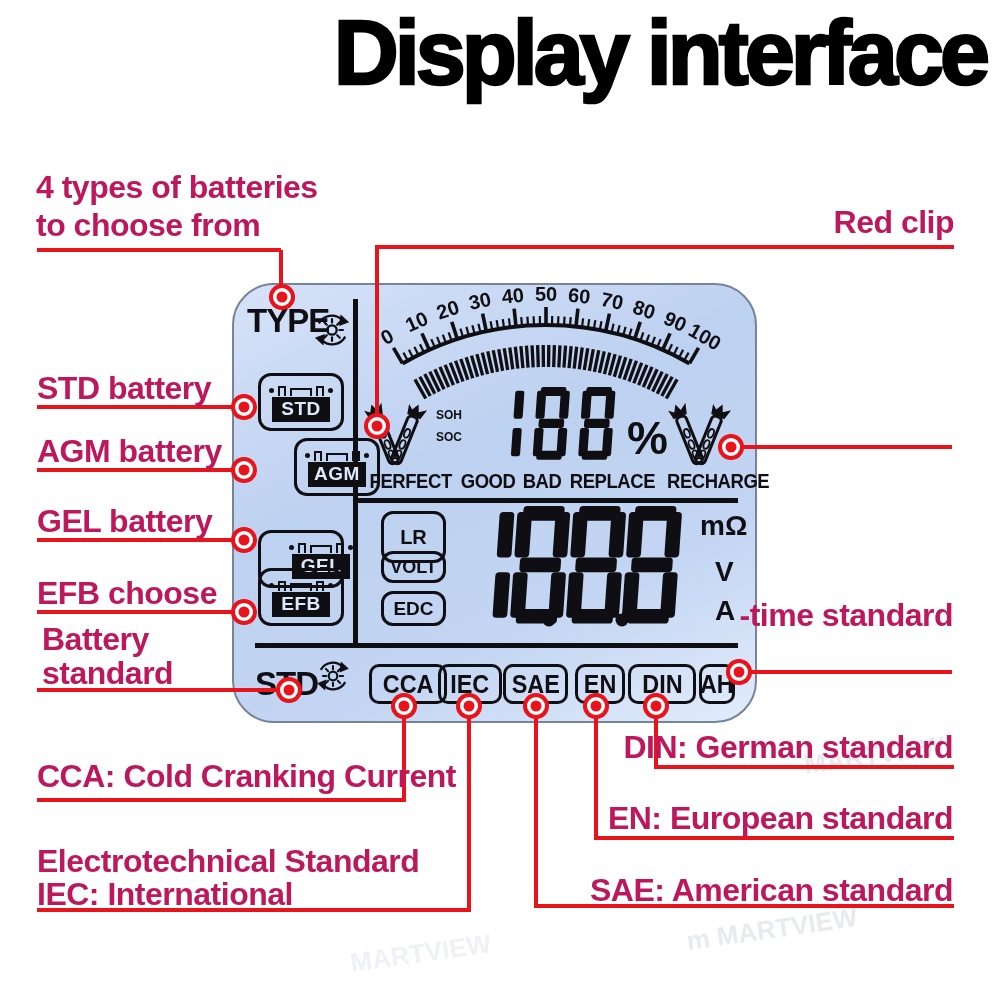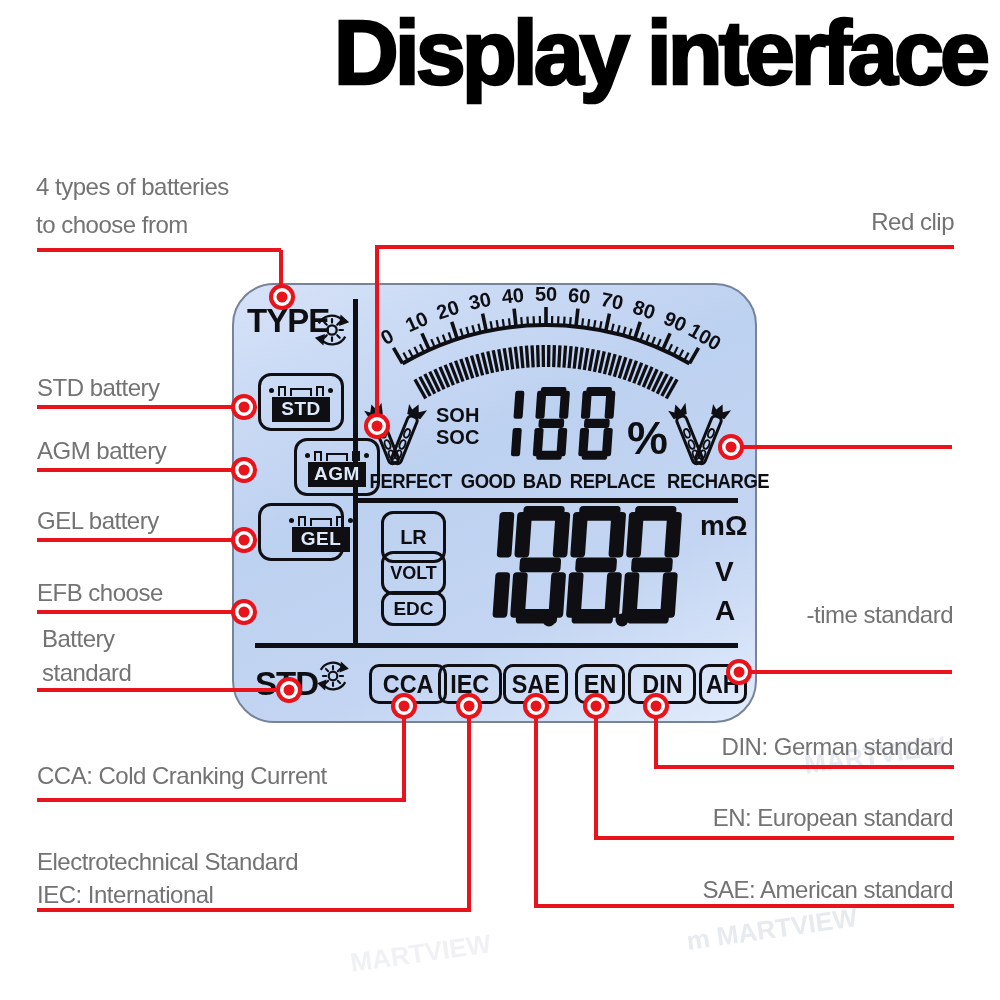--- a/index.html
+++ b/index.html
@@ -1,19 +1,19 @@
 <!DOCTYPE html>
 <html><head>
 <meta charset="utf-8">
 <style>
   html,body{margin:0;padding:0;background:#ffffff;}
   .stage{position:relative;width:1000px;height:1000px;background:#ffffff;overflow:hidden;
          font-family:"Liberation Sans",sans-serif;color:#111;}
   
-  .lbl{position:absolute;font-weight:400;font-size:24px;color:#737373;letter-spacing:-0.5px;white-space:nowrap;line-height:34px;}
+  .lbl{position:absolute;font-weight:700;font-size:32px;color:#be185d;letter-spacing:-0.5px;white-space:nowrap;line-height:34px;}
   .lbl.rt{text-align:right;}
   .title{position:absolute;top:2px;right:14px;font-size:90px;font-weight:800;letter-spacing:-4px;
          color:#000;-webkit-text-stroke:2.5px #000;white-space:nowrap;}
   
   .cl{position:absolute;background:#e8131b;}
   .marker{position:absolute;width:11px;height:11px;border-radius:50%;background:#e8131b;
           box-shadow:0 0 0 3.5px #ffffff,0 0 0 7.5px #e8131b;transform:translate(-50%,-50%);}
   
   .lcd{position:absolute;left:232px;top:283px;width:525px;height:440px;border-radius:42px;
        border:2px solid #76839a;box-sizing:border-box;
@@ -301,47 +301,57 @@
   <div class="batt" style="top:438px;margin-left:36px;">
     <div class="batt-top">
         <i class="dot"></i>
         <i class="lug"></i>
         <i class="mid"></i>
         <i class="lug"></i>
         <i class="dot"></i>
       </div>
     <div class="batt-body">AGM</div>
   </div>
-  <div class="batt" style="top:503px;padding-left:40px;">
+  <div class="batt" style="top:530px;padding-left:40px;">
     <div class="batt-top">
         <i class="dot"></i>
         <i class="lug"></i>
         <i class="mid"></i>
         <i class="lug"></i>
         <i class="dot"></i>
       </div>
     <div class="batt-body">GEL</div>
   </div>
-
-  <div class="lcdtext" style="left:436px;top:404px;font-size:20px;line-height:22px;font-weight:800;">
+  <div class="batt" style="top:568px;">
+    <div class="batt-top">
+        <i class="dot"></i>
+        <i class="lug"></i>
+        <i class="mid"></i>
+        <i class="lug"></i>
+        <i class="dot"></i>
+      </div>
+    <div class="batt-body">EFB</div>
+  </div>
+
+  <div class="lcdtext" style="left:436px;top:404px;font-size:12px;line-height:22px;font-weight:800;">
     <div>SOH</div>
     <div>SOC</div>
   </div>
   <div class="lcdtext" style="left:627px;top:411px;font-size:46px;font-weight:800;">%</div>
 
   <div class="statusrow">
     <span>FERFECT</span>
     <span>GOOD</span>
     <span>BAD</span>
     <span>REPLACE</span>
     <span>RECHARGE</span>
   </div>
 
   <div class="mode" style="top:511px;height:52px;font-size:20px;">LR</div>
-  <div class="mode" style="top:551px;height:44px;font-size:18px;">VOLT</div>
+  <div class="mode" style="top:551px;height:32px;font-size:18px;">VOLT</div>
   <div class="mode" style="top:591px;height:35px;font-size:19px;">EDC</div>
 
   <div class="lcdtext" style="left:700px;top:510px;font-size:28px;">mΩ</div>
   <div class="lcdtext" style="left:715px;top:556px;font-size:28px;">V</div>
   <div class="lcdtext" style="left:715px;top:595px;font-size:28px;">A</div>
 
   <div class="lcdtext" style="left:255px;top:665px;font-size:33px;letter-spacing:-1px;">STD</div>
 
   <div class="stdbox" style="left:369px;width:78px;">
       <span>CCA</span>
@@ -351,21 +361,21 @@
     </div>
   <div class="stdbox" style="left:503px;width:65px;">
       <span>SAE</span>
     </div>
   <div class="stdbox" style="left:575px;width:50px;">
       <span>EN</span>
     </div>
   <div class="stdbox" style="left:628px;width:68px;">
       <span>DIN</span>
     </div>
-  <div class="stdbox" style="left:699px;width:48px;">
+  <div class="stdbox" style="left:699px;width:36px;">
       <span>AH</span>
     </div>
 
   <div class="cl" style="left:37px;top:248px;width:244px;height:4px;"></div>
   <div class="cl" style="left:279px;top:250px;width:4px;height:38px;"></div>
   <div class="cl" style="left:375px;top:245px;width:579px;height:4px;"></div>
   <div class="cl" style="left:375px;top:249px;width:4px;height:166px;"></div>
   <div class="cl" style="left:37px;top:405px;width:207px;height:4px;"></div>
   <div class="cl" style="left:37px;top:468px;width:207px;height:4px;"></div>
   <div class="cl" style="left:37px;top:538px;width:207px;height:4px;"></div>

